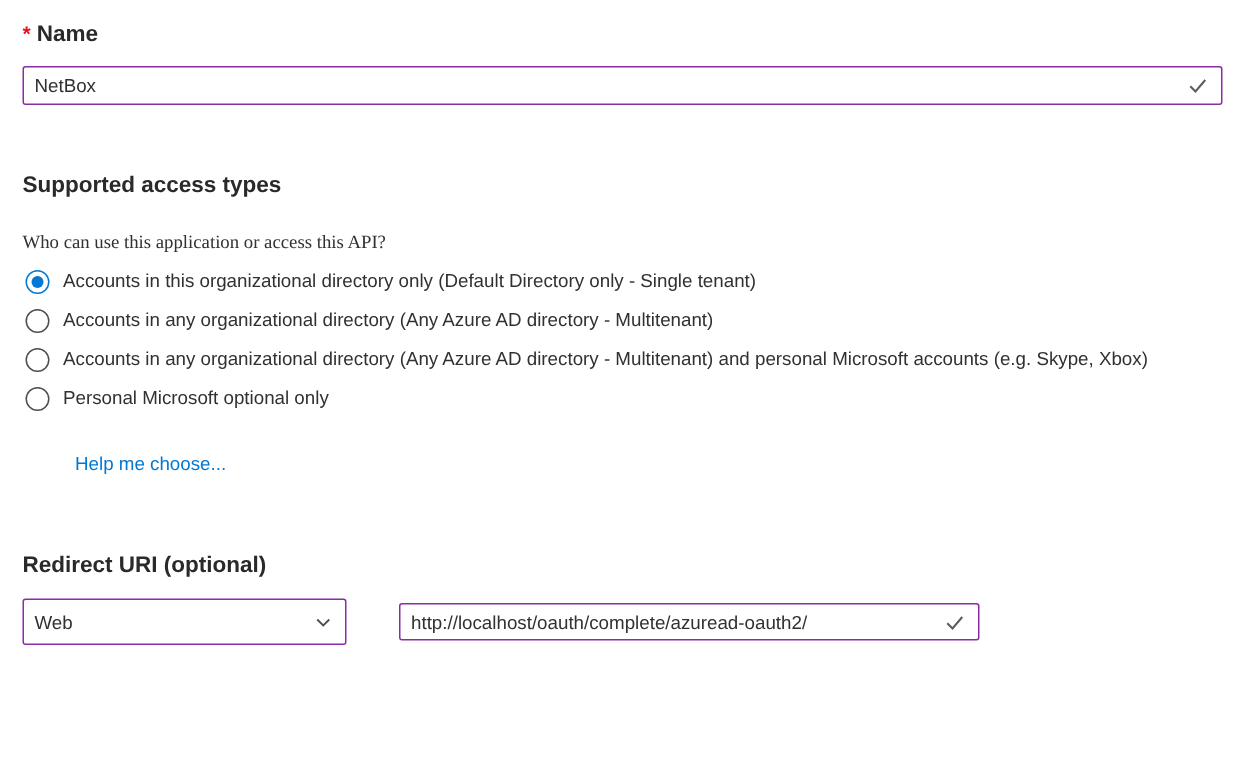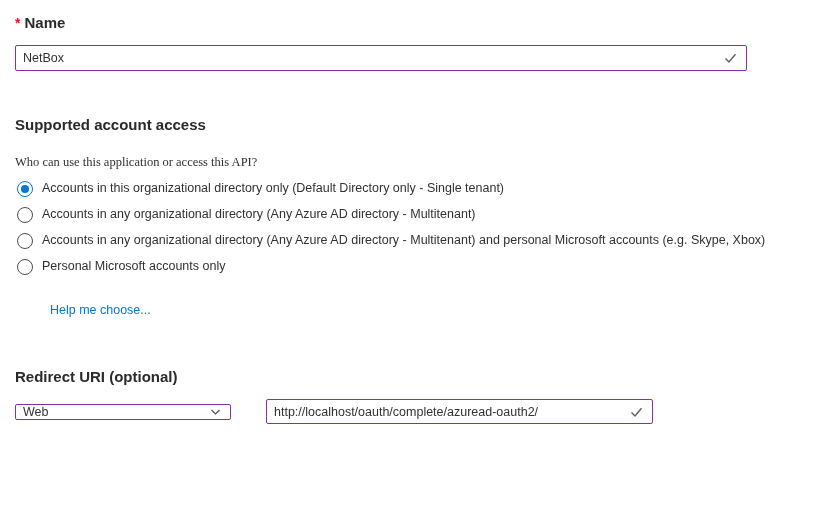--- a/index.html
+++ b/index.html
@@ -30,21 +30,21 @@
     line-height: 17px;
     color: #323130;
   }
 
   
   .name-title-row { margin-top: 2px; }
   .name-desc { margin-top: 13px; }
   .name-input-wrap {
     position: relative;
     margin-top: 12px;
-    width: 732px;
+    width: 800px;
     height: 26px;
   }
   .text-input {
     width: 100%;
     height: 100%;
     border: 1.5px solid #8a2da5;
     border-radius: 2px;
     padding: 0 28px 0 7px;
     font-family: "Liberation Sans", sans-serif;
     font-size: 12.5px;
@@ -117,21 +117,21 @@
     line-height: 19px;
   }
   .redirect-controls {
     margin-top: 13px;
     display: flex;
     align-items: center;
   }
   .platform-select {
     position: relative;
     width: 216px;
-    height: 16px;
+    height: 31px;
     border: 1.5px solid #8a2da5;
     border-radius: 2px;
     background: #fff;
     display: flex;
     align-items: center;
     padding: 0 26px 0 7px;
     font-size: 12.5px;
     color: #323130;
     cursor: pointer;
   }
@@ -164,21 +164,21 @@
   <div class="name-input-wrap">
     <input class="text-input" type="text" value="NetBox" style="">
     <span class="valid-check">
       <svg width="15" height="15" viewBox="0 0 15 15">
           <path d="M2.5 8 L6 11.5 L12.5 3.8" stroke="#5f5d5b" stroke-width="1.4" fill="none"></path>
         </svg>
     </span>
   </div>
 
   
-  <div class="section-title sat-title">Supported account access</div>
+  <div class="section-title sat-title">Supported access types</div>
   <div class="desc sat-question">Who can use this application or access this API?</div>
 
   <div class="radio-group">
     <div class="radio-row checked">
       <span class="radio-outer">
           <span class="radio-dot"></span>
         </span>
       <span class="radio-label">Accounts in this organizational directory only (Default Directory only - Single tenant)</span>
     </div>
     <div class="radio-row">
@@ -190,21 +190,21 @@
     <div class="radio-row">
       <span class="radio-outer">
           <span class="radio-dot"></span>
         </span>
       <span class="radio-label">Accounts in any organizational directory (Any Azure AD directory - Multitenant) and personal Microsoft accounts (e.g. Skype, Xbox)</span>
     </div>
     <div class="radio-row">
       <span class="radio-outer">
           <span class="radio-dot"></span>
         </span>
-      <span class="radio-label">Personal Microsoft accounts only</span>
+      <span class="radio-label">Personal Microsoft optional only</span>
     </div>
   </div>
 
   <a class="help-link">Help me choose...</a>
 
   
   <div class="section-title redirect-title">Redirect URI (optional)</div>
 
   <div class="redirect-controls">
     <div class="platform-select">

